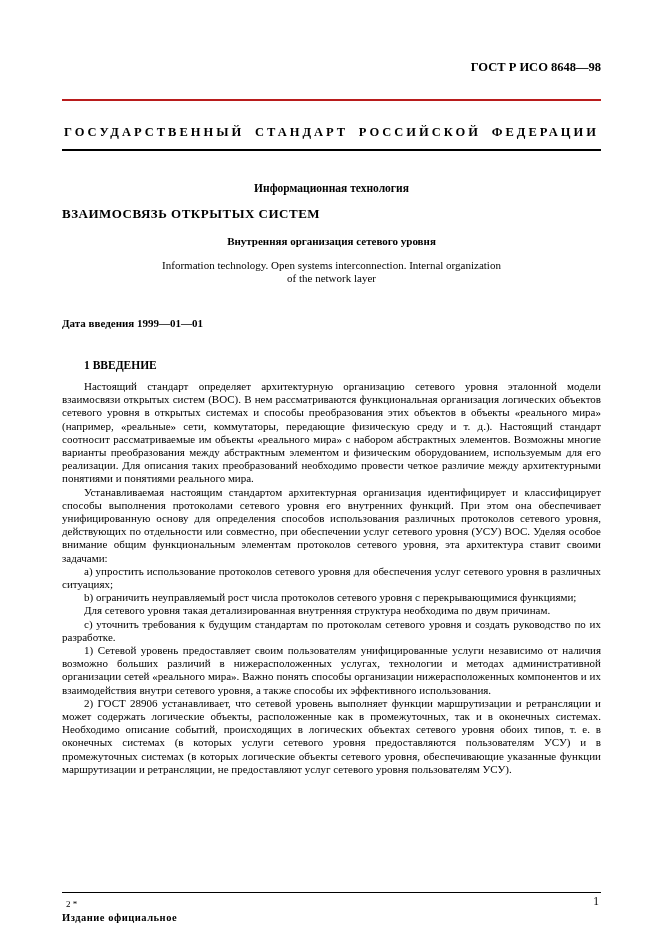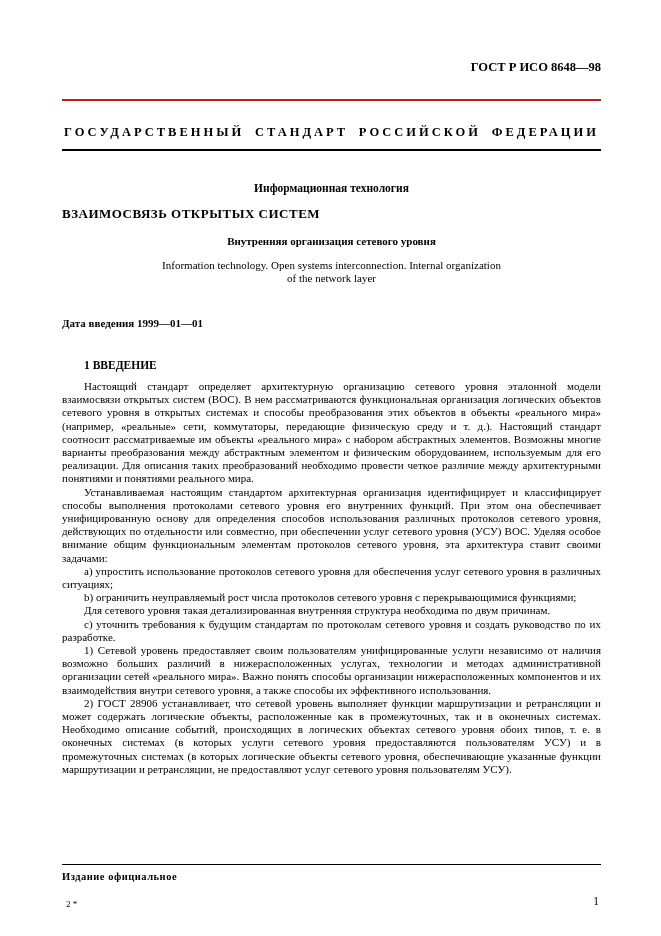--- a/index.html
+++ b/index.html
@@ -91,23 +91,23 @@
     margin: 0;
     font-size: 11px;
     line-height: 13.2px;
     text-align: justify;
     text-indent: 22px;
   }
   .footer {
     position: absolute;
     left: 62px;
     right: 60px;
-    top: 864px;
+    top: 892px;
     border-top: 1.5px solid #000;
-    padding-top: 5px;
+    padding-top: 18px;
   }
   .edition-note {
     font-weight: bold;
     font-size: 10.5px;
     letter-spacing: 0.5px;
     line-height: 13px;
   }
   .sig-mark {
     position: absolute;
     left: 66px;

